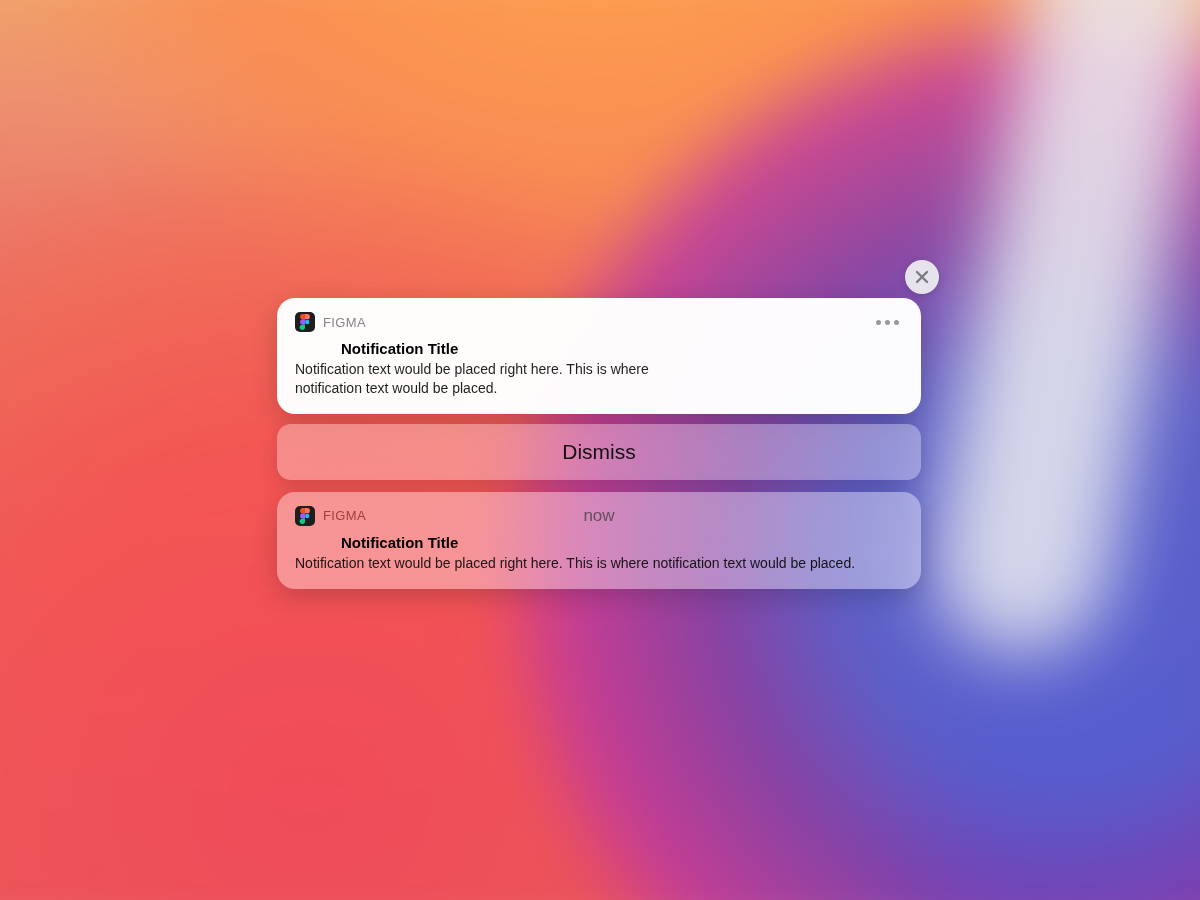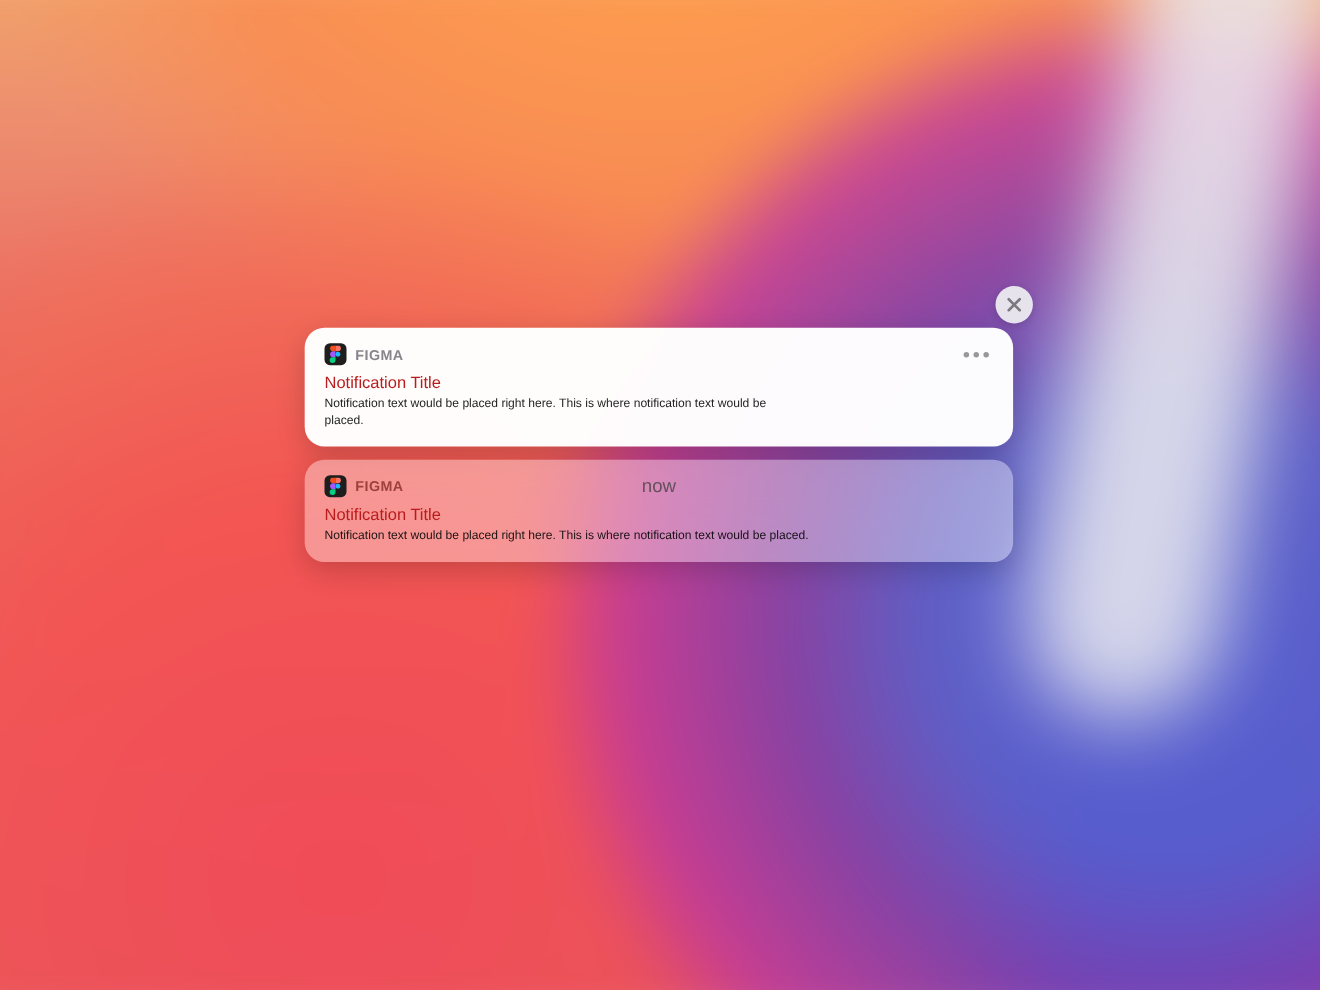--- a/index.html
+++ b/index.html
@@ -97,21 +97,21 @@
       align-items: center;
       justify-content: center;
       flex-shrink: 0;
     }
 
     .app-icon svg { width: 12px; height: 16px; }
 
     .app-name {
       font-size: 13px;
       letter-spacing: 0.4px;
-      font-weight: 700;
+      font-weight: 400;
     }
 
     .app-name.gray { color: rgba(120,120,125,0.9); }
     .app-name.tinted { color: rgba(140, 50, 45, 0.85); }
 
     .timestamp {
       font-size: 17px;
       color: rgba(60,60,60,0.75);
       position: absolute;
       left: 50%;
@@ -128,27 +128,28 @@
 
     .more-btn span {
       width: 5px;
       height: 5px;
       border-radius: 50%;
       background: rgba(140,140,145,0.9);
     }
 
     .notif-title {
       font-size: 15px;
-      font-weight: 400;
-      color: #b91c1c;
+      font-weight: 700;
+      color: #000000;
       margin-bottom: 3px;
+      margin-left: 46px;
     }
 
     .notif-body {
-      font-size: 11px;
+      font-size: 14px;
       line-height: 1.35;
       color: rgba(0,0,0,0.88);
     }
 
     .card.white .notif-body { max-width: 420px; }
 
     .dismiss-btn {
       margin-top: 10px;
       height: 56px;
       border-radius: 14px;
@@ -196,20 +197,23 @@
       <div class="more-btn">
         <span></span>
         <span></span>
         <span></span>
       </div>
     </div>
     <div class="notif-title">Notification Title</div>
     <div class="notif-body">Notification text would be placed right here. This is where notification text would be placed.</div>
   </div>
 
+  <div class="dismiss-btn">
+    <span>Dismiss</span>
+  </div>
 
   <div class="spacer"></div>
 
   <div class="card frosted">
     <div class="card-header">
       <div class="app-icon">
         <svg viewBox="0 0 12 18">
           <circle cx="8.5" cy="9" r="2.5" fill="#19BCFE"></circle>
           <path d="M3.5 0h2.5v6H3.5a3 3 0 0 1 0-6z" fill="#F24E1E"></path>
           <path d="M6 0h2.5a3 3 0 0 1 0 6H6z" fill="#FF7262"></path>

